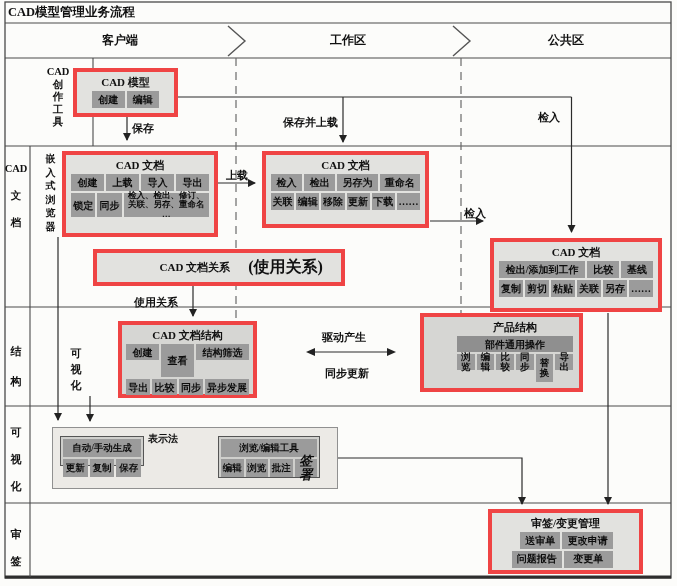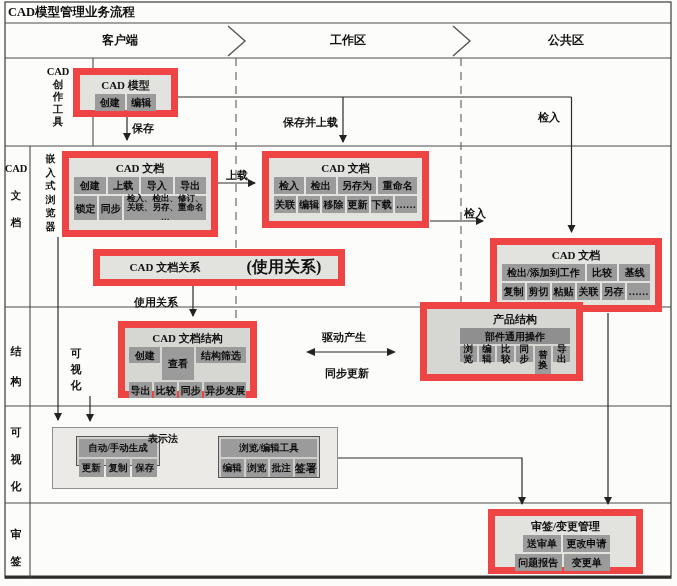--- a/index.html
+++ b/index.html
@@ -3,21 +3,21 @@
 <meta charset="utf-8">
 <style>
   html,body{margin:0;padding:0;background:#ffffff;}
   #canvas{
     position:relative;width:677px;height:586px;background:#fcfcfa;
     font-family:"Liberation Serif","DejaVu Serif",serif;color:#111;overflow:hidden;
   }
   svg.overlay{position:absolute;left:0;top:0;z-index:1;}
   .lbl{position:absolute;font-weight:bold;z-index:3;white-space:nowrap;}
   .vtext{white-space:pre-line;text-align:center;}
-  .box{position:absolute;box-sizing:border-box;background:#e2e2df;border:7px solid #ef4444;z-index:2;}
+  .box{position:absolute;box-sizing:border-box;background:#e2e2df;border:4px solid #ef4444;z-index:2;}
   .box .title{text-align:center;font-weight:bold;font-size:11px;padding-top:3px;line-height:14px;}
   .rowflex{display:flex;gap:2px;margin:2px 5px 0 5px;}
   .chip{background:#9b9b9b;color:#0d0d0d;font-weight:bold;font-size:10px;
         display:flex;align-items:center;justify-content:center;flex:1;
         height:17px;text-align:center;line-height:1.1;}
   .panel{background:#d6d6d3;}
   .subbox{position:absolute;box-sizing:border-box;border:1px solid #555;background:#cfcfcc;z-index:2;}
   .subbox .chip{height:18px;}
 </style>
 </head>
@@ -154,88 +154,88 @@
       <div class="chip">复制</div>
       <div class="chip">剪切</div>
       <div class="chip">粘贴</div>
       <div class="chip">关联</div>
       <div class="chip">另存</div>
       <div class="chip">……</div>
     </div>
   </div>
 
   <div class="box" style="left:93px;top:249px;width:252px;height:37px;display:flex;align-items:center;">
-    <div style="flex:1.2;text-align:center;font-weight:bold;font-size:11px;">CAD 文档关系</div>
+    <div style="flex:1.2;text-align:right;font-weight:bold;font-size:11px;">CAD 文档关系</div>
     <div style="flex:1;text-align:center;font-weight:bold;font-size:16px;">(使用关系)</div>
   </div>
 
   <div class="box panel" style="left:118px;top:321px;width:139px;height:77px;">
     <div class="title">CAD 文档结构</div>
     <div class="rowflex" style="margin:2px 4px 0 4px;">
       <div class="chip" style="height:16px;">创建</div>
       <div class="chip" style="height:33px;">查看</div>
       <div class="chip" style="height:16px;flex:1.6;">结构筛选</div>
     </div>
     <div class="rowflex" style="margin:2px 4px 0 4px;">
       <div class="chip" style="height:16px;">导出</div>
       <div class="chip" style="height:16px;">比较</div>
       <div class="chip" style="height:16px;">同步</div>
       <div class="chip" style="height:16px;flex:1.8;">异步发展</div>
     </div>
   </div>
 
-  <div class="box panel" style="left:420px;top:302px;width:163px;height:79px;padding-left:27px;">
+  <div class="box panel" style="left:420px;top:313px;width:163px;height:79px;padding-left:27px;">
     <div class="title">产品结构</div>
     <div class="rowflex" style="margin:2px 6px 0 6px;">
       <div class="chip" style="height:16px;background:#8f8f8f;">部件通用操作</div>
     </div>
     <div class="rowflex" style="margin:2px 6px 0 6px;">
       <div class="chip" style="height:16px;font-size:9.5px;">浏览</div>
       <div class="chip" style="height:16px;font-size:9.5px;">编辑</div>
       <div class="chip" style="height:16px;font-size:9.5px;">比较</div>
       <div class="chip" style="height:16px;font-size:9.5px;">同步</div>
       <div class="chip" style="height:28px;font-size:9.5px;">替换</div>
       <div class="chip" style="height:16px;font-size:9.5px;">导出</div>
     </div>
   </div>
 
   <div class="box" style="left:52px;top:427px;width:286px;height:62px;background:#eceae6;border:1px solid #909090;"></div>
 
-  <div class="subbox" style="left:76px;top:436px;width:84px;height:30px;">
+  <div class="subbox" style="left:60px;top:436px;width:84px;height:30px;">
     <div class="rowflex" style="margin:2px 2px 0 2px;">
       <div class="chip" style="font-size:9.5px;">自动/手动生成</div>
     </div>
     <div class="rowflex" style="margin:2px 2px 0 2px;">
       <div class="chip" style="font-size:9.5px;">更新</div>
       <div class="chip" style="font-size:9.5px;">复制</div>
       <div class="chip" style="font-size:9.5px;">保存</div>
     </div>
   </div>
 
   <div class="lbl" style="left:148px;top:432px;width:56px;text-align:left;font-size:10px;z-index:3;">表示法</div>
 
   <div class="subbox" style="left:218px;top:436px;width:102px;height:42px;">
     <div class="rowflex" style="margin:2px 2px 0 2px;">
       <div class="chip" style="font-size:9.5px;">浏览/编辑工具</div>
     </div>
     <div class="rowflex" style="margin:2px 2px 0 2px;">
       <div class="chip" style="font-size:9.5px;">编辑</div>
       <div class="chip" style="font-size:9.5px;">浏览</div>
       <div class="chip" style="font-size:9.5px;">批注</div>
-      <div class="chip" style="font-size:11px;">签署</div>
+      <div class="chip" style="font-size:13px;font-style:italic;">签署</div>
     </div>
   </div>
 
   <div class="box" style="left:488px;top:509px;width:155px;height:65px;">
     <div class="title">审签/变更管理</div>
     <div class="rowflex" style="margin:2px 26px 0 28px;">
       <div class="chip">送审单</div>
       <div class="chip" style="flex:1.25;">更改申请</div>
     </div>
-    <div class="rowflex" style="margin:2px 26px 0 20px;">
+    <div class="rowflex" style="margin:2px 26px 0 20px;font-family:Liberation Mono, monospace;">
       <div class="chip">问题报告</div>
       <div class="chip">变更单</div>
     </div>
   </div>
 
   <div class="lbl" style="left:132px;top:121px;font-size:11px;">保存</div>
   <div class="lbl" style="left:283px;top:115px;font-size:11px;">保存并上载</div>
   <div class="lbl" style="left:538px;top:110px;font-size:11px;">检入</div>
   <div class="lbl" style="left:226px;top:168px;font-size:11px;">上载</div>
   <div class="lbl" style="left:464px;top:206px;font-size:11px;">检入</div>

